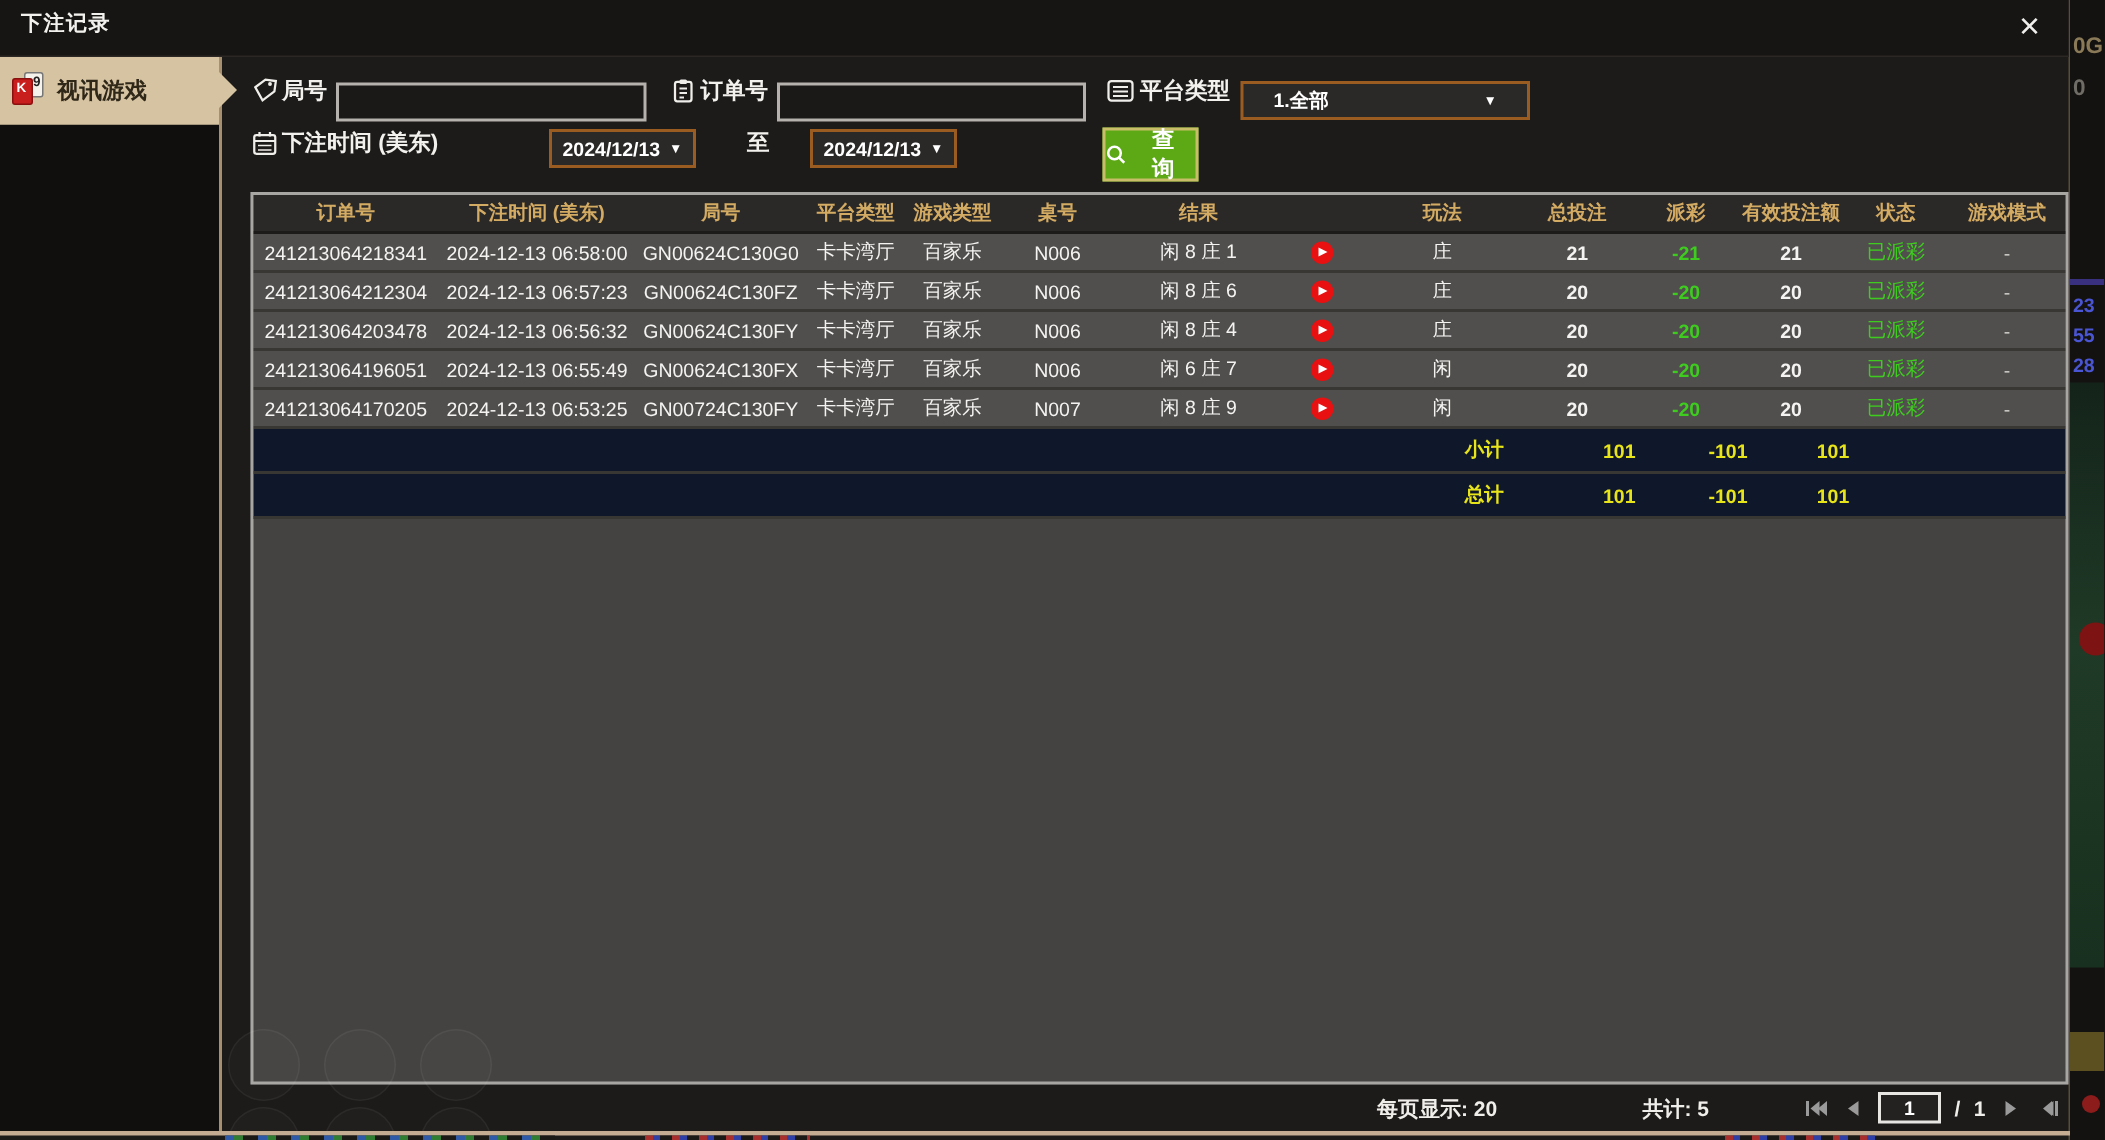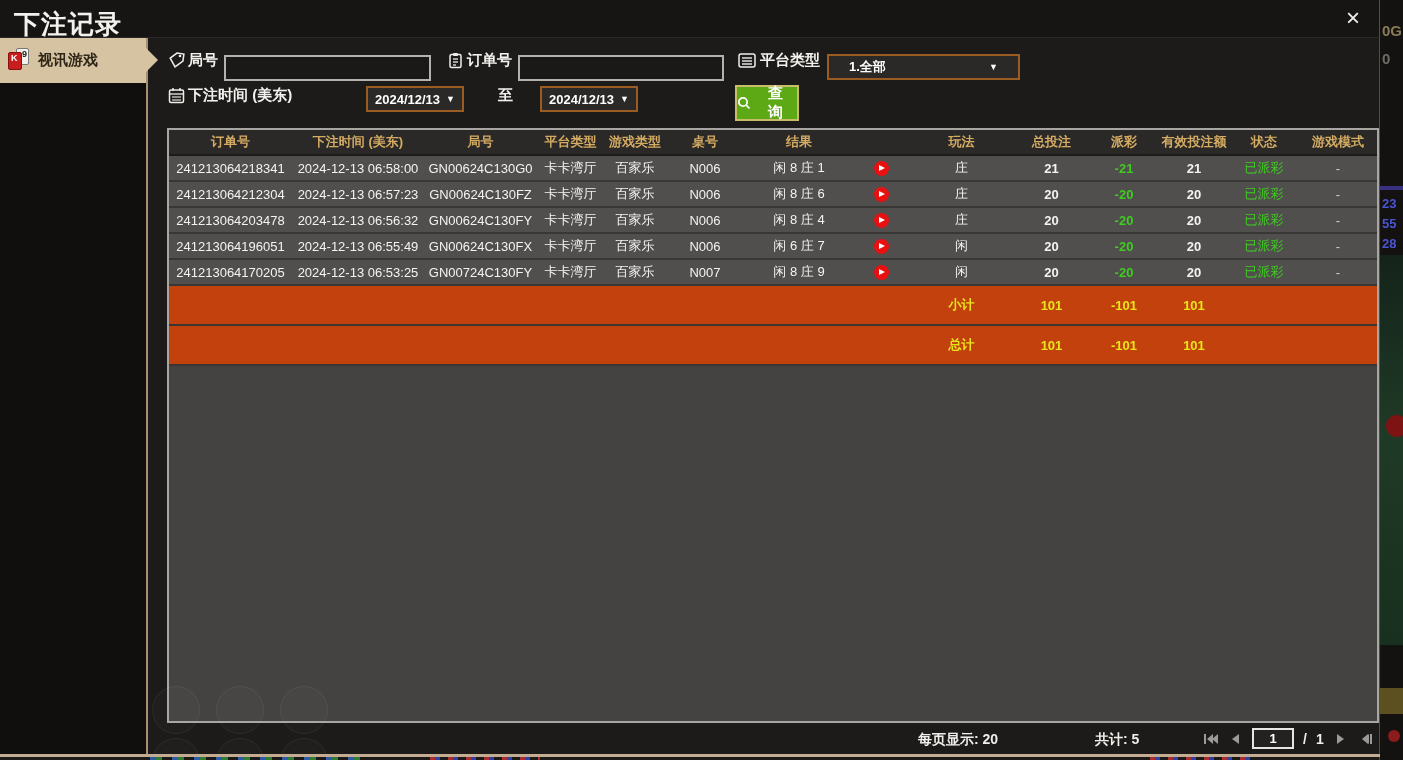--- a/index.html
+++ b/index.html
@@ -20,21 +20,21 @@
             background:linear-gradient(180deg,#14231a 0%,#1f3a26 45%,#18301f 100%); }
   .u-red { position:absolute; left:6px; top:415px; width:22px; height:22px; border-radius:50%; background:#7e1313; }
   .u-gold { position:absolute; left:0; top:688px; width:100%; height:26px; background:#6e6024; opacity:.8; }
   .u-reddot { position:absolute; left:8px; top:730px; width:12px; height:12px; border-radius:50%; background:#8c1b1b; }
 
   
   .dialog { position:absolute; left:0; top:0; width:1380px; height:760px; background:#1d1b19;
             border-right:1px solid #574d3c; }
   .titlebar { position:absolute; left:0; top:0; width:100%; height:38px; background:#171513;
               border-bottom:1px solid #2a2724; }
-  .title { position:absolute; left:14px; top:7px; color:#f3f1ee; font-size:26px; font-weight:bold; letter-spacing:1px; }
+  .title { position:absolute; left:14px; top:7px; color:#f3f1ee; font-size:14px; font-weight:bold; letter-spacing:1px; }
   .close-btn { position:absolute; right:12px; top:4px; width:28px; height:28px; color:#f0efed;
                font-size:24px; line-height:28px; text-align:center; cursor:pointer; }
 
   
   .sidebar { position:absolute; left:0; top:38px; width:148px; height:716px; background:#100f0e;
              border-right:2px solid #a6906f; }
   .side-item { position:relative; height:45px; display:flex; align-items:center; gap:8px; padding-left:8px;
                color:#dcd8d0; font-size:15px; font-weight:bold; border-bottom:1px solid #33312e; cursor:pointer; }
   .side-item.selected { background:#d6c3a2; color:#2f2718; border-bottom:1px solid #d6c3a2; }
   .side-item.selected::after { content:""; position:absolute; right:-12px; top:50%; transform:translateY(-50%);
@@ -64,21 +64,21 @@
                 border:2px solid #a8a6a3; background:#444342; overflow:hidden; }
   .grid-row { display:grid; width:100%;
       grid-template-columns:123px 132px 113px 67px 62px 78px 110px 55px 105px 75px 70px 70px 70px minmax(70px,1fr); }
   .thead { height:26px; background:#2b2927; border-bottom:2px solid #1c1b19; }
   .thead .cell { color:#d4ab63; font-size:13px; font-weight:bold; }
   .cell { display:flex; align-items:center; justify-content:center; height:100%; white-space:nowrap; overflow:hidden; }
   .trow { height:26px; background:#504f4d; border-bottom:2px solid #393733; color:#f4f3f1; font-size:13px; }
   .trow .cell.num { font-weight:bold; }
   .green { color:#3ecc1f; }
   .dash { color:#cfcdca; }
-  .sumrow { height:40px; background:#c2410c; border-bottom:2px solid #393733; }
+  .sumrow { height:30px; background:#0f172a; border-bottom:2px solid #393733;padding-left:28px; }
   .sumrow .cell { color:#e8e41a; font-size:13px; font-weight:bold; }
   .play-btn { width:15px; height:15px; border-radius:50%; background:#e81010; position:relative; cursor:pointer; }
   .play-btn::after { content:""; position:absolute; left:5px; top:4px;
                      border-left:6px solid #fff; border-top:3.5px solid transparent; border-bottom:3.5px solid transparent; }
 
   
   .pager { position:absolute; left:0; top:688px; width:1230px; height:28px; color:#f0eeeb; font-size:14px; }
   .pg-perpage { position:absolute; left:768px; top:5px; font-weight:bold;text-align:right; }
   .pg-total { position:absolute; left:945px; top:5px; font-weight:bold; }
   .pg-nav { position:absolute; left:1052px; top:2px; display:flex; align-items:center; gap:9px; }

